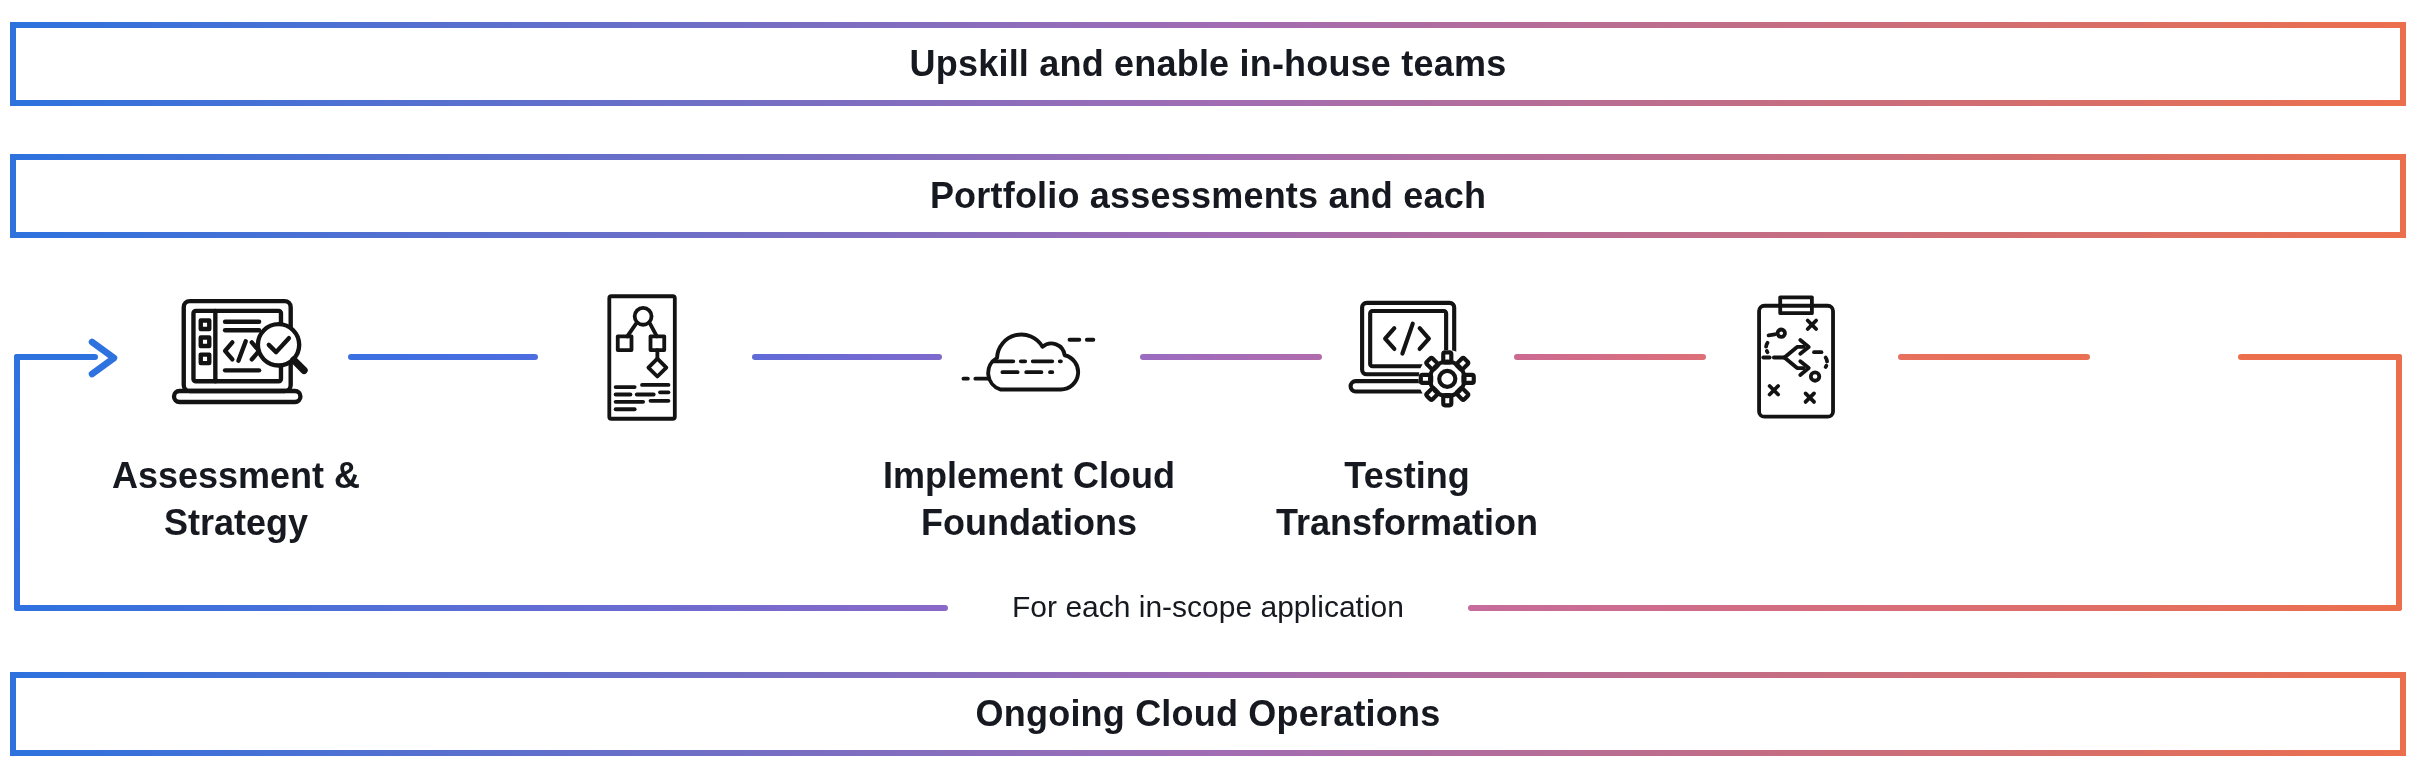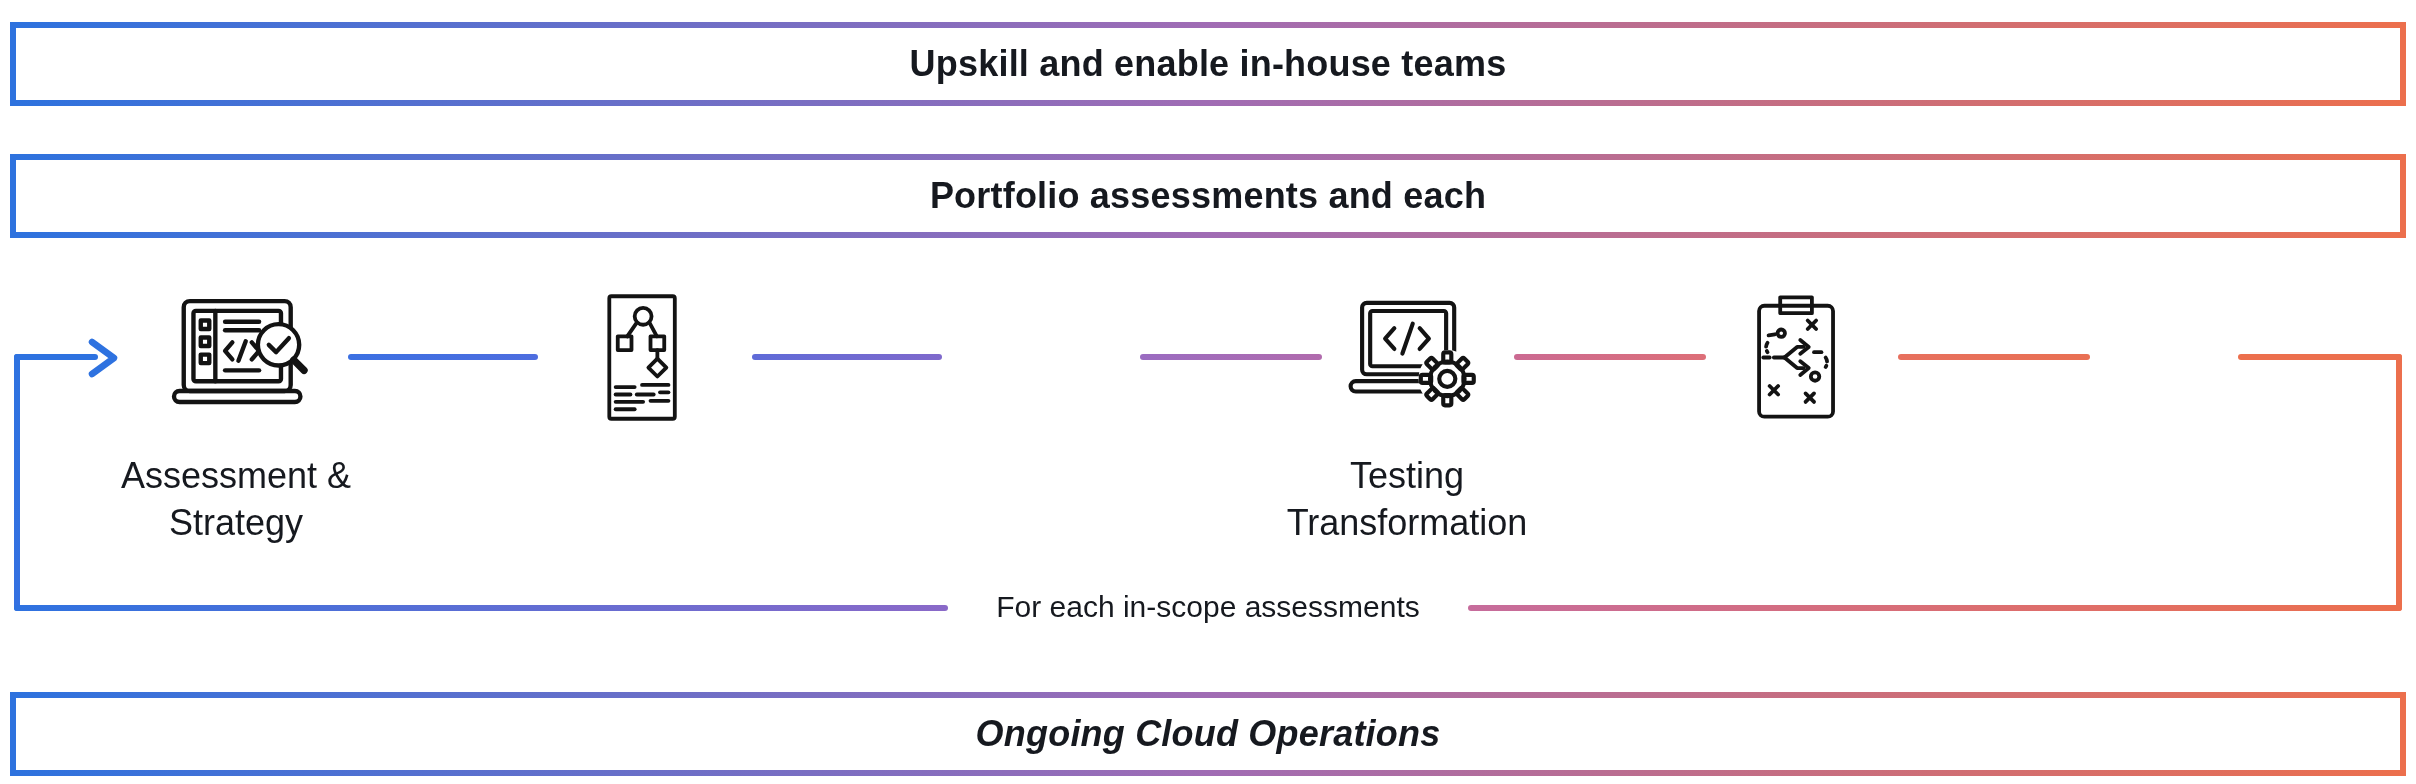--- a/index.html
+++ b/index.html
@@ -25,41 +25,41 @@
     display: flex;
     align-items: center;
     justify-content: center;
     font-size: 36px;
     font-weight: 600;
     letter-spacing: 0.2px;
     background: #ffffff;
   }
   .banner-top    { top: 22px; }
   .banner-middle { top: 154px; }
-  .banner-bottom { top: 692px; font-style: italic; }
+  .banner-bottom { top: 672px; }
 
   
   .step {
     position: absolute;
     top: 288px;
     width: 360px;
     display: flex;
     flex-direction: column;
     align-items: center;
   }
   .step-icon {
     height: 138px;
     display: flex;
     align-items: center;
     justify-content: center;
   }
   .step-label {
     margin-top: 26px;
     font-size: 36px;
-    font-weight: 400;
+    font-weight: 700;
     text-align: center;
     line-height: 47px;
     max-width: 340px;
   }
   .step-1 { left: 56px; }
   .step-2 { left: 461px; }
   .step-3 { left: 849px; }
   .step-4 { left: 1227px; }
   .step-5 { left: 1615px; }
   .step-6 { left: 1984px; }
@@ -109,21 +109,21 @@
   </div>
 
   <div class="loop-line loop-arrow-stem"></div>
   <svg class="loop-line loop-arrowhead" viewBox="0 0 36 42">
     <polyline points="6,5 28,21 6,37" fill="none" stroke="#2E72E0" stroke-width="6.5" stroke-linecap="round" stroke-linejoin="round"></polyline>
   </svg>
   <div class="loop-line loop-left-vert"></div>
   <div class="loop-line loop-bottom-left"></div>
   <div class="loop-line loop-bottom-right"></div>
   <div class="loop-line loop-right-vert"></div>
-  <div class="loop-label">For each in-scope assessments</div>
+  <div class="loop-label">For each in-scope application</div>
 
   <div class="connector connector-1"></div>
   <div class="connector connector-2"></div>
   <div class="connector connector-3"></div>
   <div class="connector connector-4"></div>
   <div class="connector connector-5"></div>
   <div class="connector connector-6"></div>
 
   <div class="step step-1">
     <div class="step-icon">
@@ -165,20 +165,32 @@
         <line x1="26" y1="97" x2="40" y2="97"></line>
         <line x1="46" y1="97" x2="62" y2="97"></line>
         <line x1="68" y1="95" x2="76" y2="95"></line>
         <line x1="26" y1="104" x2="52" y2="104"></line>
         <line x1="59" y1="103" x2="76" y2="103"></line>
         <line x1="26" y1="111" x2="44" y2="111"></line>
       </svg>
     </div>
   </div>
 
+  <div class="step step-3">
+    <div class="step-icon">
+      <svg class="icon" width="145" height="100" viewBox="0 0 134 92" stroke-width="3.6">
+        <path d="M40 76 L96 76 A16 16 0 0 0 99.5 44.4 A12.5 12.5 0 0 0 79 36.5 A22.5 22.5 0 0 0 37 46.8 A16 16 0 0 0 40 76 Z"></path>
+        <line x1="104" y1="30" x2="126" y2="30" stroke-dasharray="9 7"></line>
+        <line x1="34" y1="50" x2="96" y2="50" stroke-dasharray="18 7 4 7"></line>
+        <line x1="42" y1="60" x2="88" y2="60" stroke-dasharray="14 8"></line>
+        <line x1="6" y1="66" x2="30" y2="66" stroke-dasharray="4 7 12 7"></line>
+      </svg>
+    </div>
+    <div class="step-label">Implement Cloud Foundations</div>
+  </div>
 
   <div class="step step-4">
     <div class="step-icon">
       <svg class="icon" width="150" height="122" viewBox="0 0 130 106" stroke-width="3.6">
         <rect x="26" y="6" width="80" height="62" rx="4"></rect>
         <rect x="33" y="13" width="66" height="48" rx="2"></rect>
         <polyline points="54,28 46,37 54,46"></polyline>
         <line x1="61" y1="50" x2="70" y2="24"></line>
         <polyline points="76,28 84,37 76,46"></polyline>
         <rect x="16" y="74" width="84" height="9" rx="4.5"></rect>

